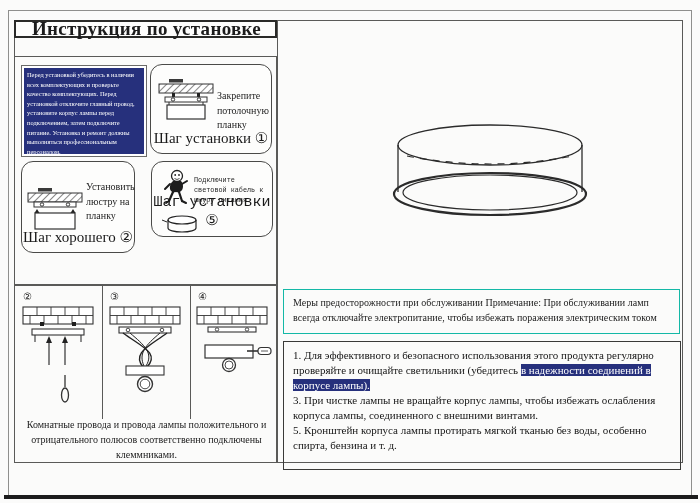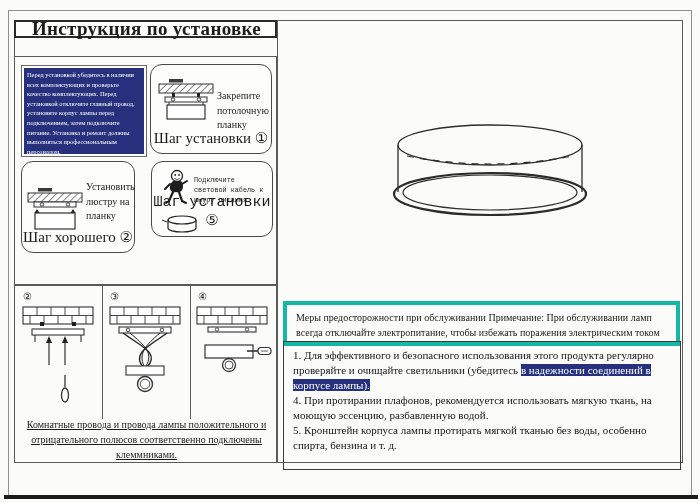--- a/index.html
+++ b/index.html
@@ -35,26 +35,26 @@
     font-size:15px; color:#1a1a1a; }
   .step1 { left:135px; top:7px;  width:122px; height:90px; }
   .step2 { left:6px;   top:104px; width:114px; height:92px; }
   .step3 { left:136px; top:104px; width:122px; height:76px;font-family:Liberation Mono, monospace; }
 
   .lower-left-panel { position:absolute; left:14px; top:285px; width:263px; height:178px;
     border:1px solid #5a5a58; }
   .panel-divider { position:absolute; top:0; width:0; height:133px; border-left:1px solid #5a5a58; }
   .panel-num { position:absolute; top:5px; font-size:10px; color:#1a1a1a; }
   .wiring-note { position:absolute; left:8px; top:131px; width:247px; text-align:center;
-    font-size:10px; line-height:1.5; color:#1c1c1c;text-decoration:underline; }
+    font-size:10px; line-height:1.5; color:#1c1c1c; }
 
   .lamp-wrap { position:absolute; left:385px; top:118px; width:210px; height:118px; }
 
   .precaution-box { position:absolute; left:283px; top:289px; width:397px; height:45px;
-    border:4px solid #14b8a6; padding:5px 9px; font-size:10px; line-height:1.5; color:#1b1b1b;margin-top:12px; }
+    border:1px solid #14b8a6; padding:5px 9px; font-size:10px; line-height:1.5; color:#1b1b1b; }
 
   .list-box { position:absolute; left:283px; top:341px; width:398px; height:129px;
     border:1.5px solid #3a3a38; padding:6px 9px 4px 9px; font-size:11px; line-height:1.36;
     color:#161616; overflow:hidden; }
   .hl { background:#26307c; color:#fff; }
 
   svg { display:block; }
 </style>
 </head>
 <body>
@@ -211,18 +211,18 @@
       <ellipse cx="105" cy="74.5" rx="87" ry="17.5" fill="none" stroke="#2b2b2b" stroke-width="1.2"></ellipse>
     </svg>
   </div>
 
   <div class="precaution-box">
     <span>Меры предосторожности при обслуживании Примечание: При обслуживании ламп всегда отключайте электропитание, чтобы избежать поражения электрическим током</span>
   </div>
 
   <div class="list-box">
     <div><span>1. Для эффективного и безопасного использования этого продукта регулярно проверяйте и очищайте светильники (убедитесь </span><span class="hl">в надежности соединений в корпусе лампы).</span></div>
-    <div>4. При протирании плафонов, рекомендуется использовать мягкую ткань, на моющую эссенцию, разбавленную водой.</div>
+    <div>3. При чистке лампы не вращайте корпус лампы, чтобы избежать ослабления корпуса лампы, соединенного с внешними винтами.</div>
     <div>5. Кронштейн корпуса лампы протирать мягкой тканью без воды, особенно спирта, бензина и т. д.</div>
   </div>
 
   <div class="bottom-bar"></div>
 </div>
 
 </body></html>

